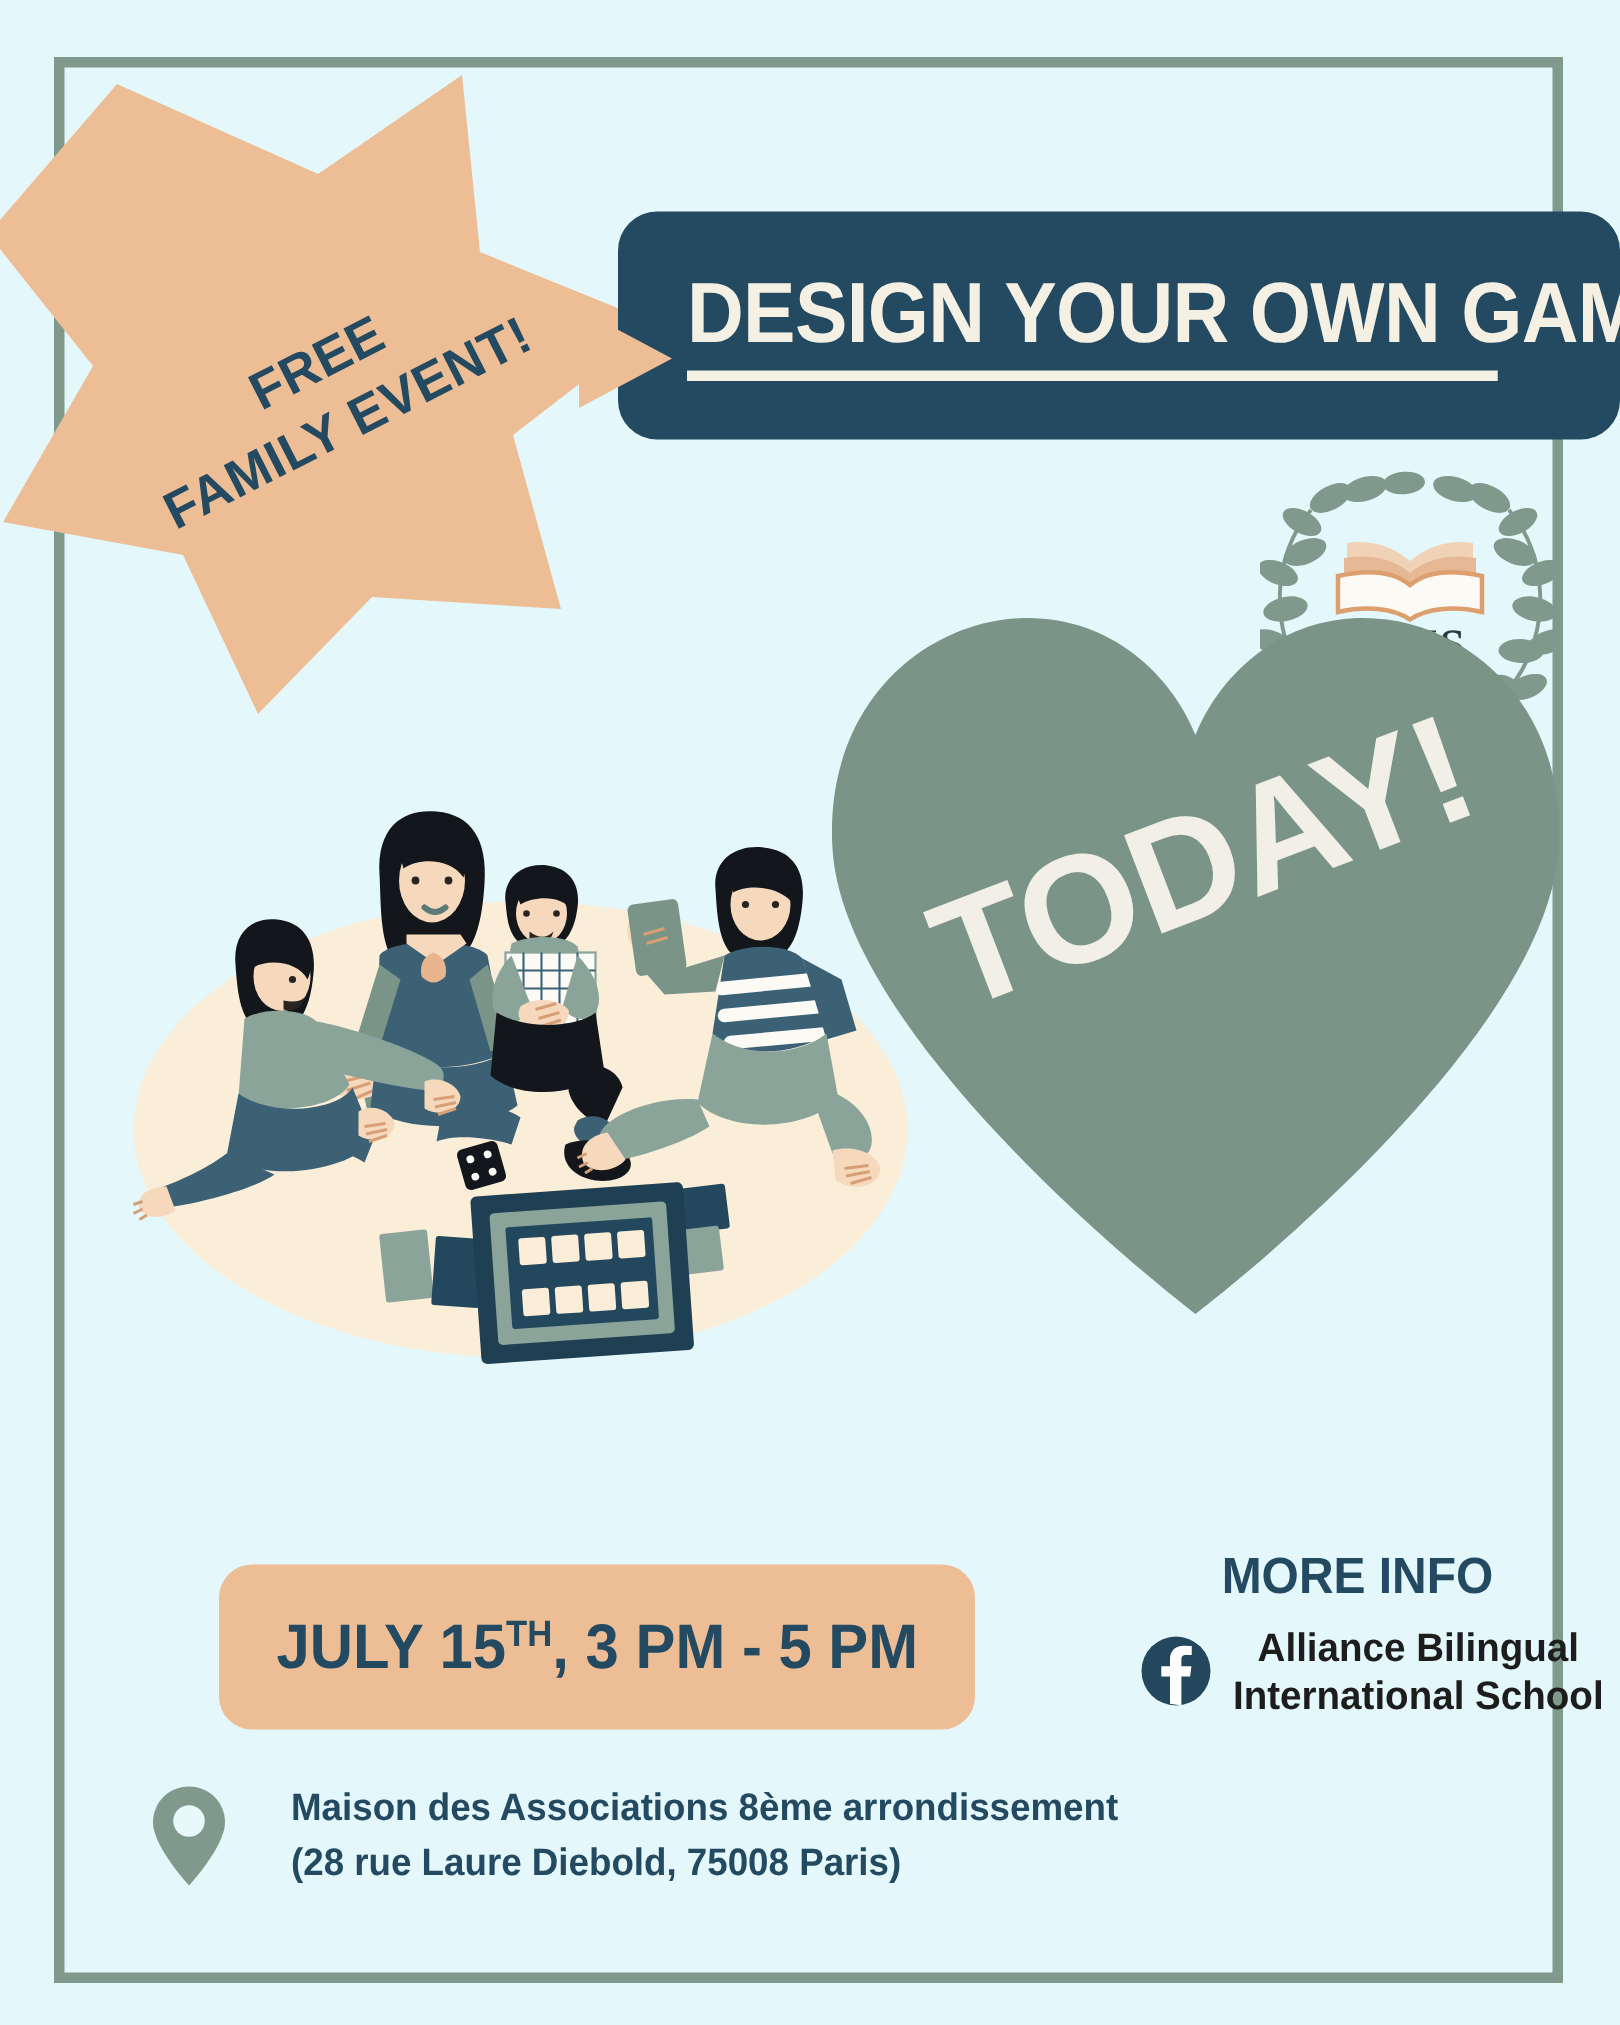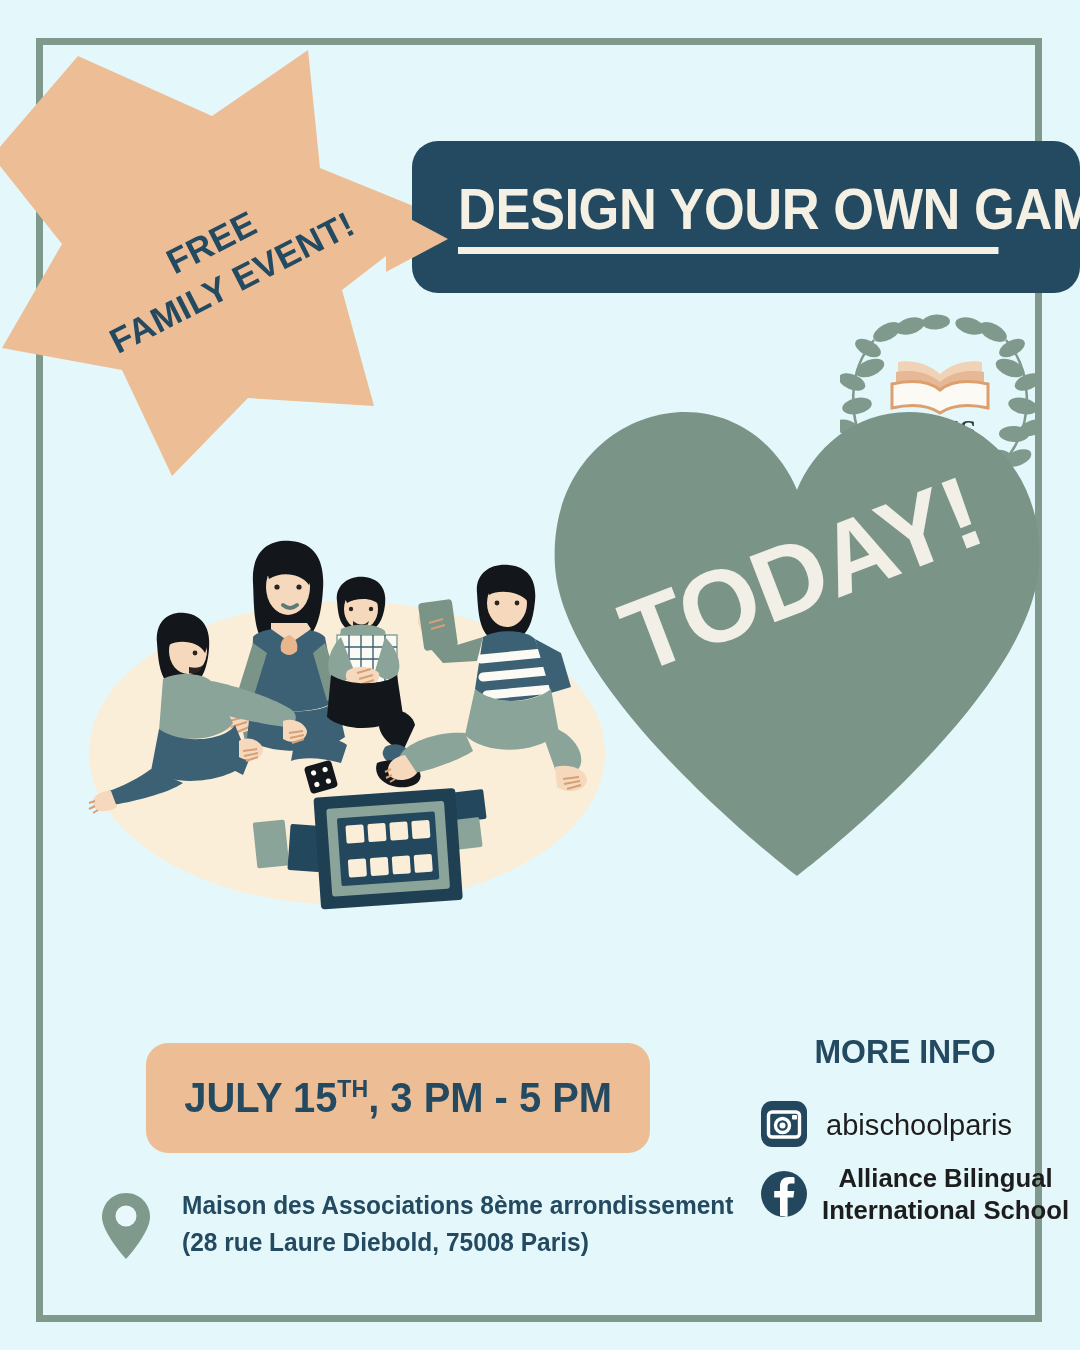--- a/index.html
+++ b/index.html
@@ -81,21 +81,21 @@
   }
   .date-text{
     color:#234a61;font-weight:bold;font-size:42px;line-height:1;
     white-space:nowrap;letter-spacing:0px;
     transform:scaleX(0.95);
     font-family:"Liberation Sans Narrow","Liberation Sans",sans-serif;
   }
   .date-text sup{font-size:.58em;vertical-align:super;line-height:0;}
 
   
-  .location{position:absolute;left:100px;top:1185px;width:600px;display:flex;align-items:flex-end;}
+  .location{position:absolute;left:100px;top:1185px;width:600px;display:flex;align-items:flex-start;gap:12px;}
   .pin{width:52px;height:70px;flex:0 0 auto;margin-top:4px;}
   .pin svg{display:block;width:100%;height:100%;}
   .loc-lines{margin-left:30px;padding-top:2px;}
   .loc-line{
     color:#234a61;font-weight:bold;font-size:25.5px;line-height:1.45;white-space:nowrap;
     transform:scaleX(0.96);transform-origin:left center;
     font-family:"Liberation Sans Narrow","Liberation Sans",sans-serif;
   }
 
   
@@ -340,32 +340,20 @@
     </div>
     <div class="loc-lines">
       <div class="loc-line">Maison des Associations 8ème arrondissement</div>
       <div class="loc-line">(28 rue Laure Diebold, 75008 Paris)</div>
     </div>
   </div>
 
   <div class="more-info">
     <div class="mi-title">MORE INFO</div>
 
-    <div class="social-row">
-      <div class="soc-icon">
-        <svg viewBox="0 0 48 48" xmlns="http://www.w3.org/2000/svg">
-          <rect x="1" y="1" width="46" height="46" rx="11" fill="#23485e"></rect>
-          <rect x="8.5" y="12" width="31" height="25" rx="3.5" fill="none" stroke="#ffffff" stroke-width="3.4"></rect>
-          <circle cx="22.5" cy="25.5" r="7" fill="none" stroke="#ffffff" stroke-width="3.4"></circle>
-          <circle cx="22.5" cy="25.5" r="3" fill="#ffffff"></circle>
-          <rect x="32" y="15" width="5" height="4.4" rx="1" fill="#ffffff"></rect>
-        </svg>
-      </div>
-      <div class="soc-label">abischoolparis</div>
-    </div>
 
     <div class="social-row fb">
       <div class="soc-icon">
         <svg viewBox="0 0 48 48" xmlns="http://www.w3.org/2000/svg">
           <circle cx="24" cy="24" r="23" fill="#23485e"></circle>
           <path d="M27.6,47 L27.6,27.6 L33.4,27.6 L34.3,20.9 L27.6,20.9 L27.6,16.6 C27.6,14.7 28.1,13.4 30.8,13.4 L34.5,13.4 L34.5,7.4 C33.9,7.3 31.7,7.1 29.1,7.1 C23.7,7.1 20,10.4 20,16 L20,20.9 L14.2,20.9 L14.2,27.6 L20,27.6 L20,45.8 Z" fill="#ffffff"></path>
         </svg>
       </div>
       <div class="soc-label two">
         <span>Alliance Bilingual</span>

